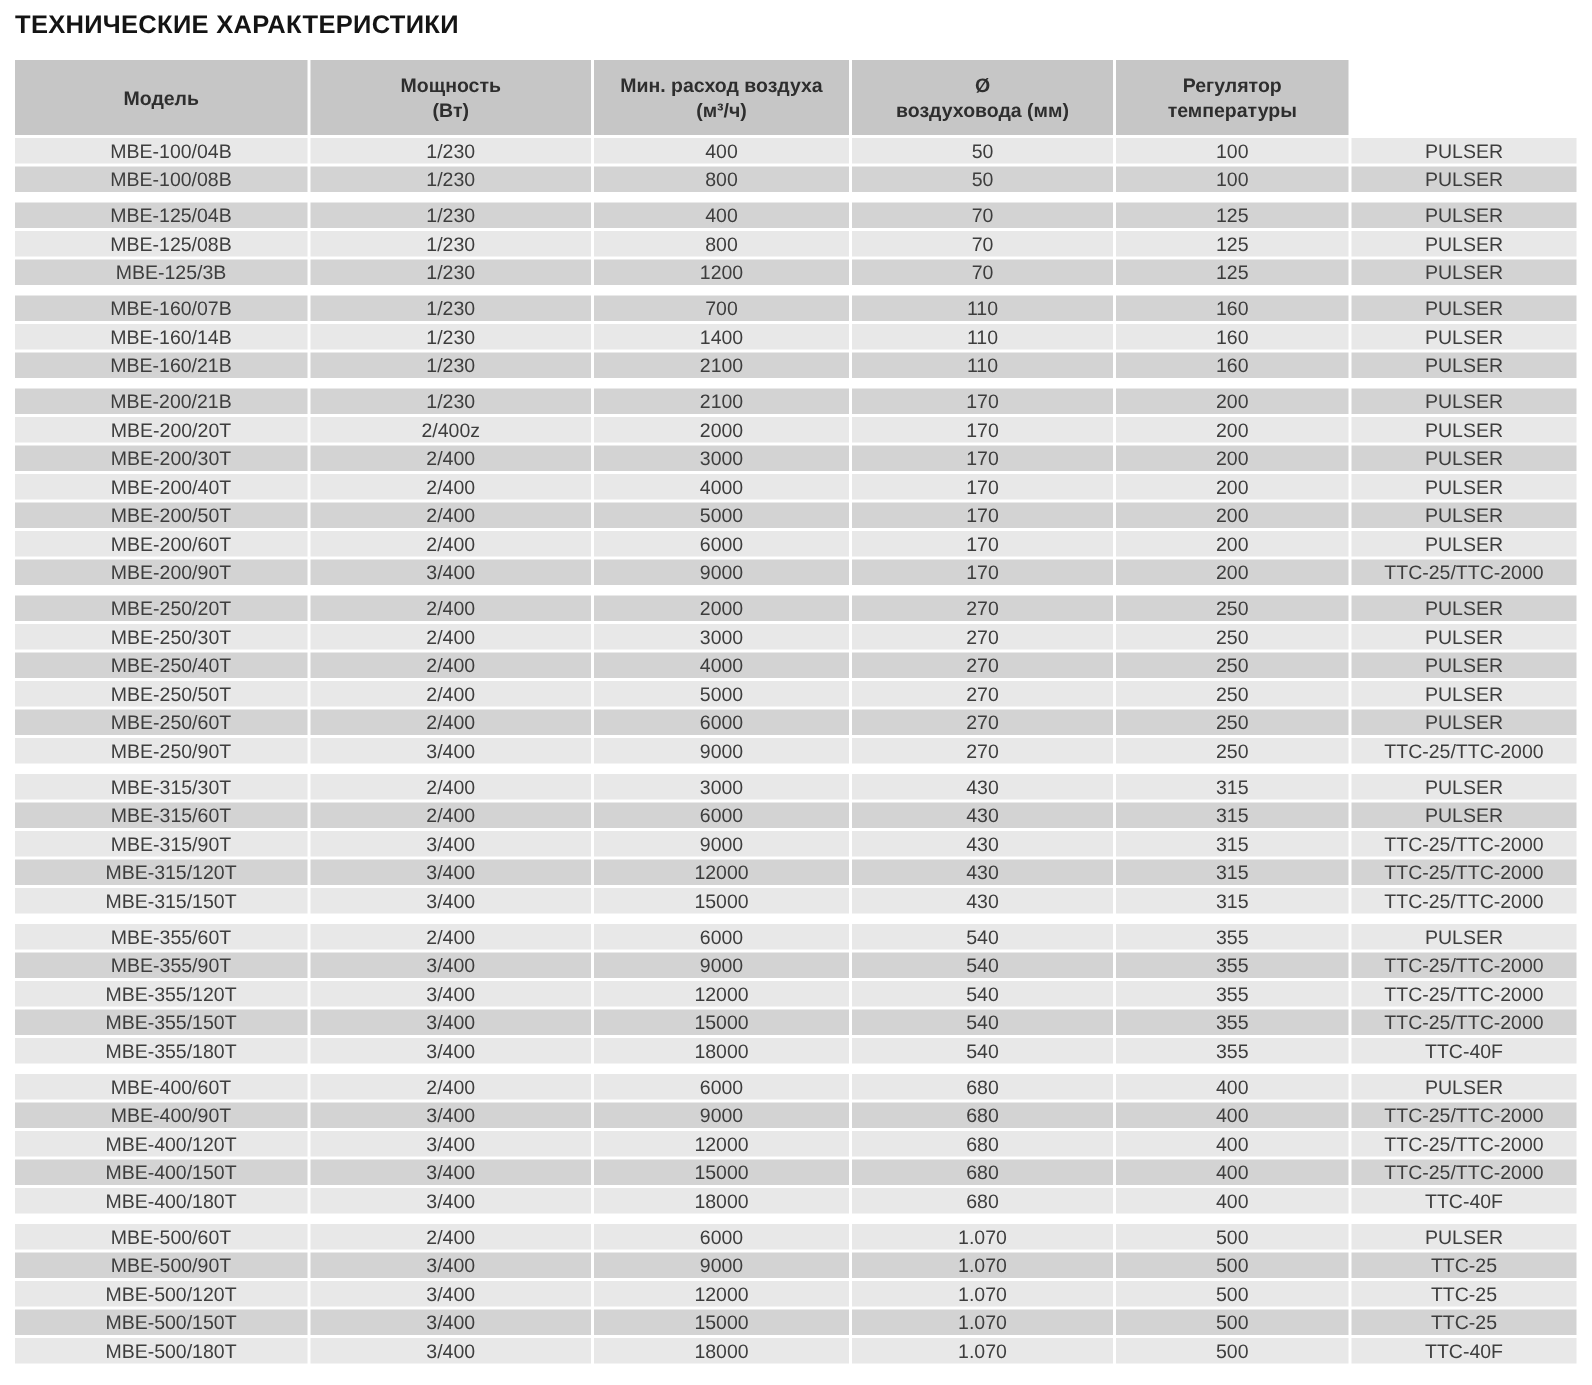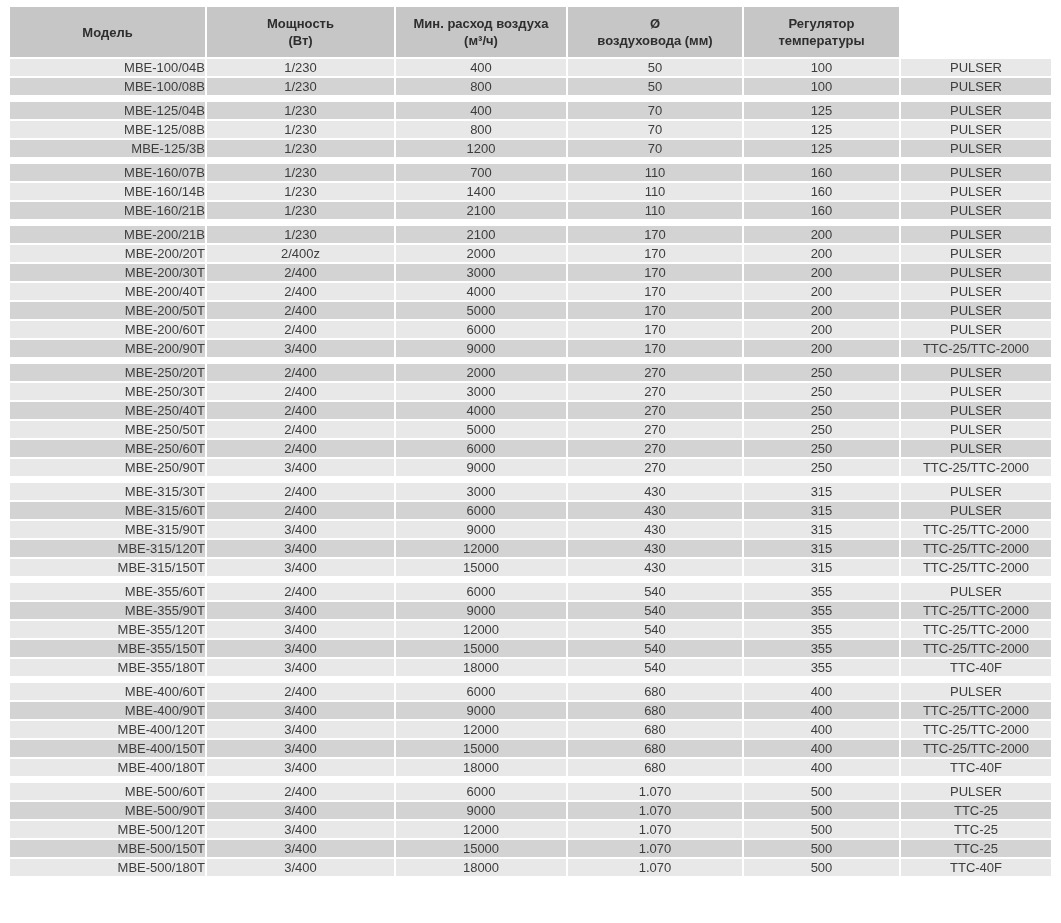--- a/index.html
+++ b/index.html
@@ -27,28 +27,29 @@
     height:50px;
     display:flex;flex-direction:column;justify-content:center;align-items:center;
     font-size:13px;font-weight:700;color:#2e2e2e;line-height:17px;text-align:center;
   }
   .group{margin-bottom:7px;}
   .cell{
     height:17px;line-height:17px;
     font-size:13px;color:var(--text);
     text-align:center;white-space:nowrap;overflow:hidden;
   }
-  .cell.col0{text-align:right;padding-left:13px;}
+  .cell.col0{text-align:center;padding-left:13px;}
   .row.light .cell{background:var(--row-light);}
   .row.dark .cell{background:var(--row-dark);}
 </style>
 </head>
 <body>
 
 <div class="page">
+  <h1 class="page-title">ТЕХНИЧЕСКИЕ ХАРАКТЕРИСТИКИ</h1>
   <div class="spec-table">
     <div class="header-row" id="header-row">
         <div class="hcell">
           <div>Модель</div>
         </div>
         <div class="hcell">
           <div>Мощность</div>
           <div>(Вт)</div>
         </div>
         <div class="hcell">

